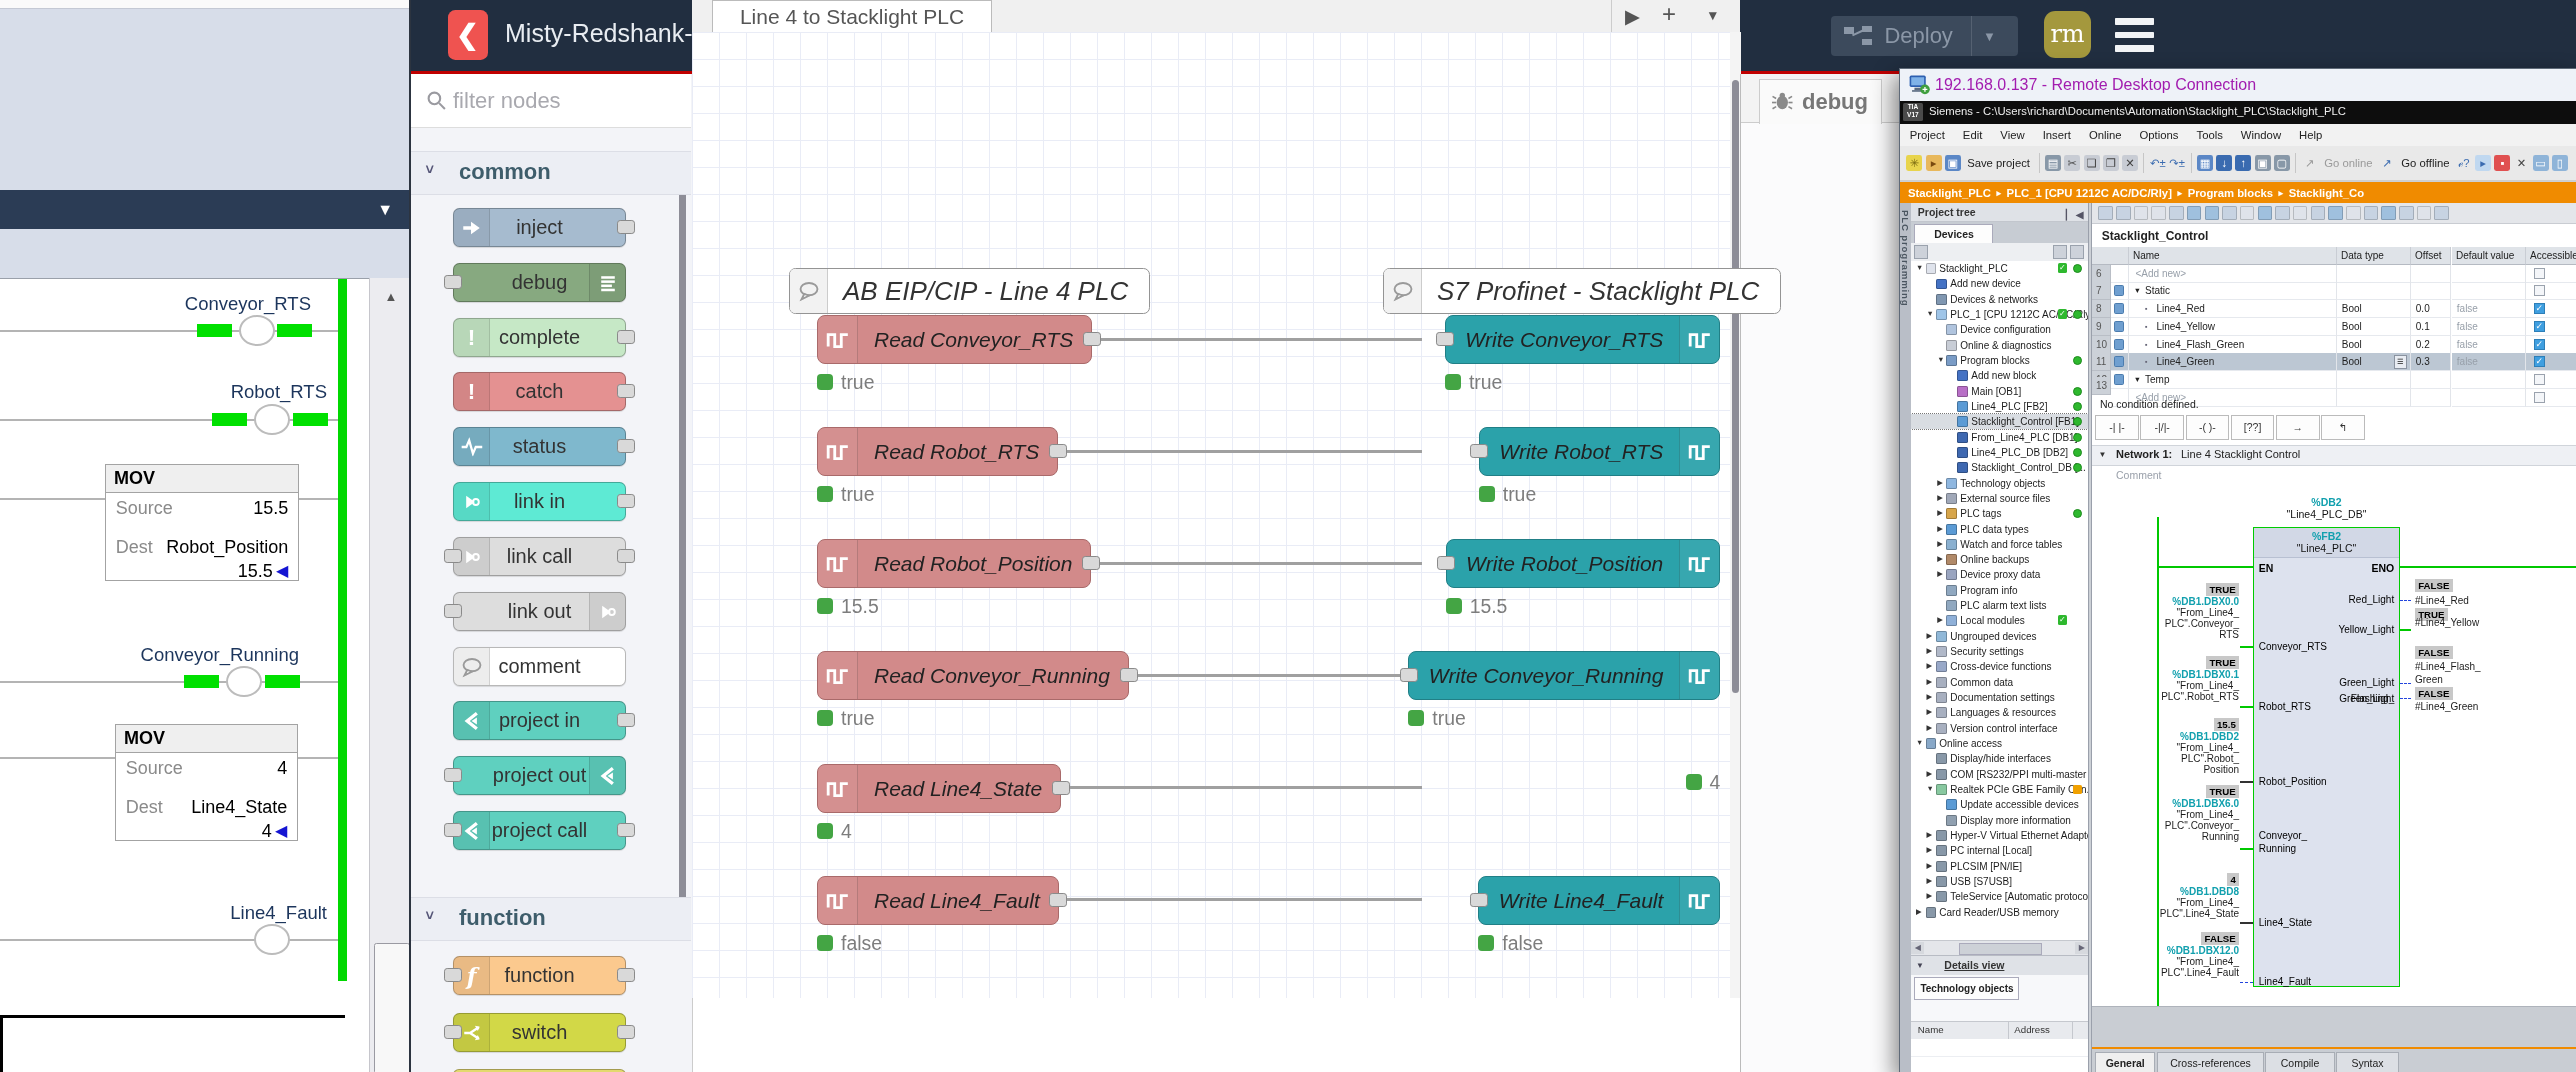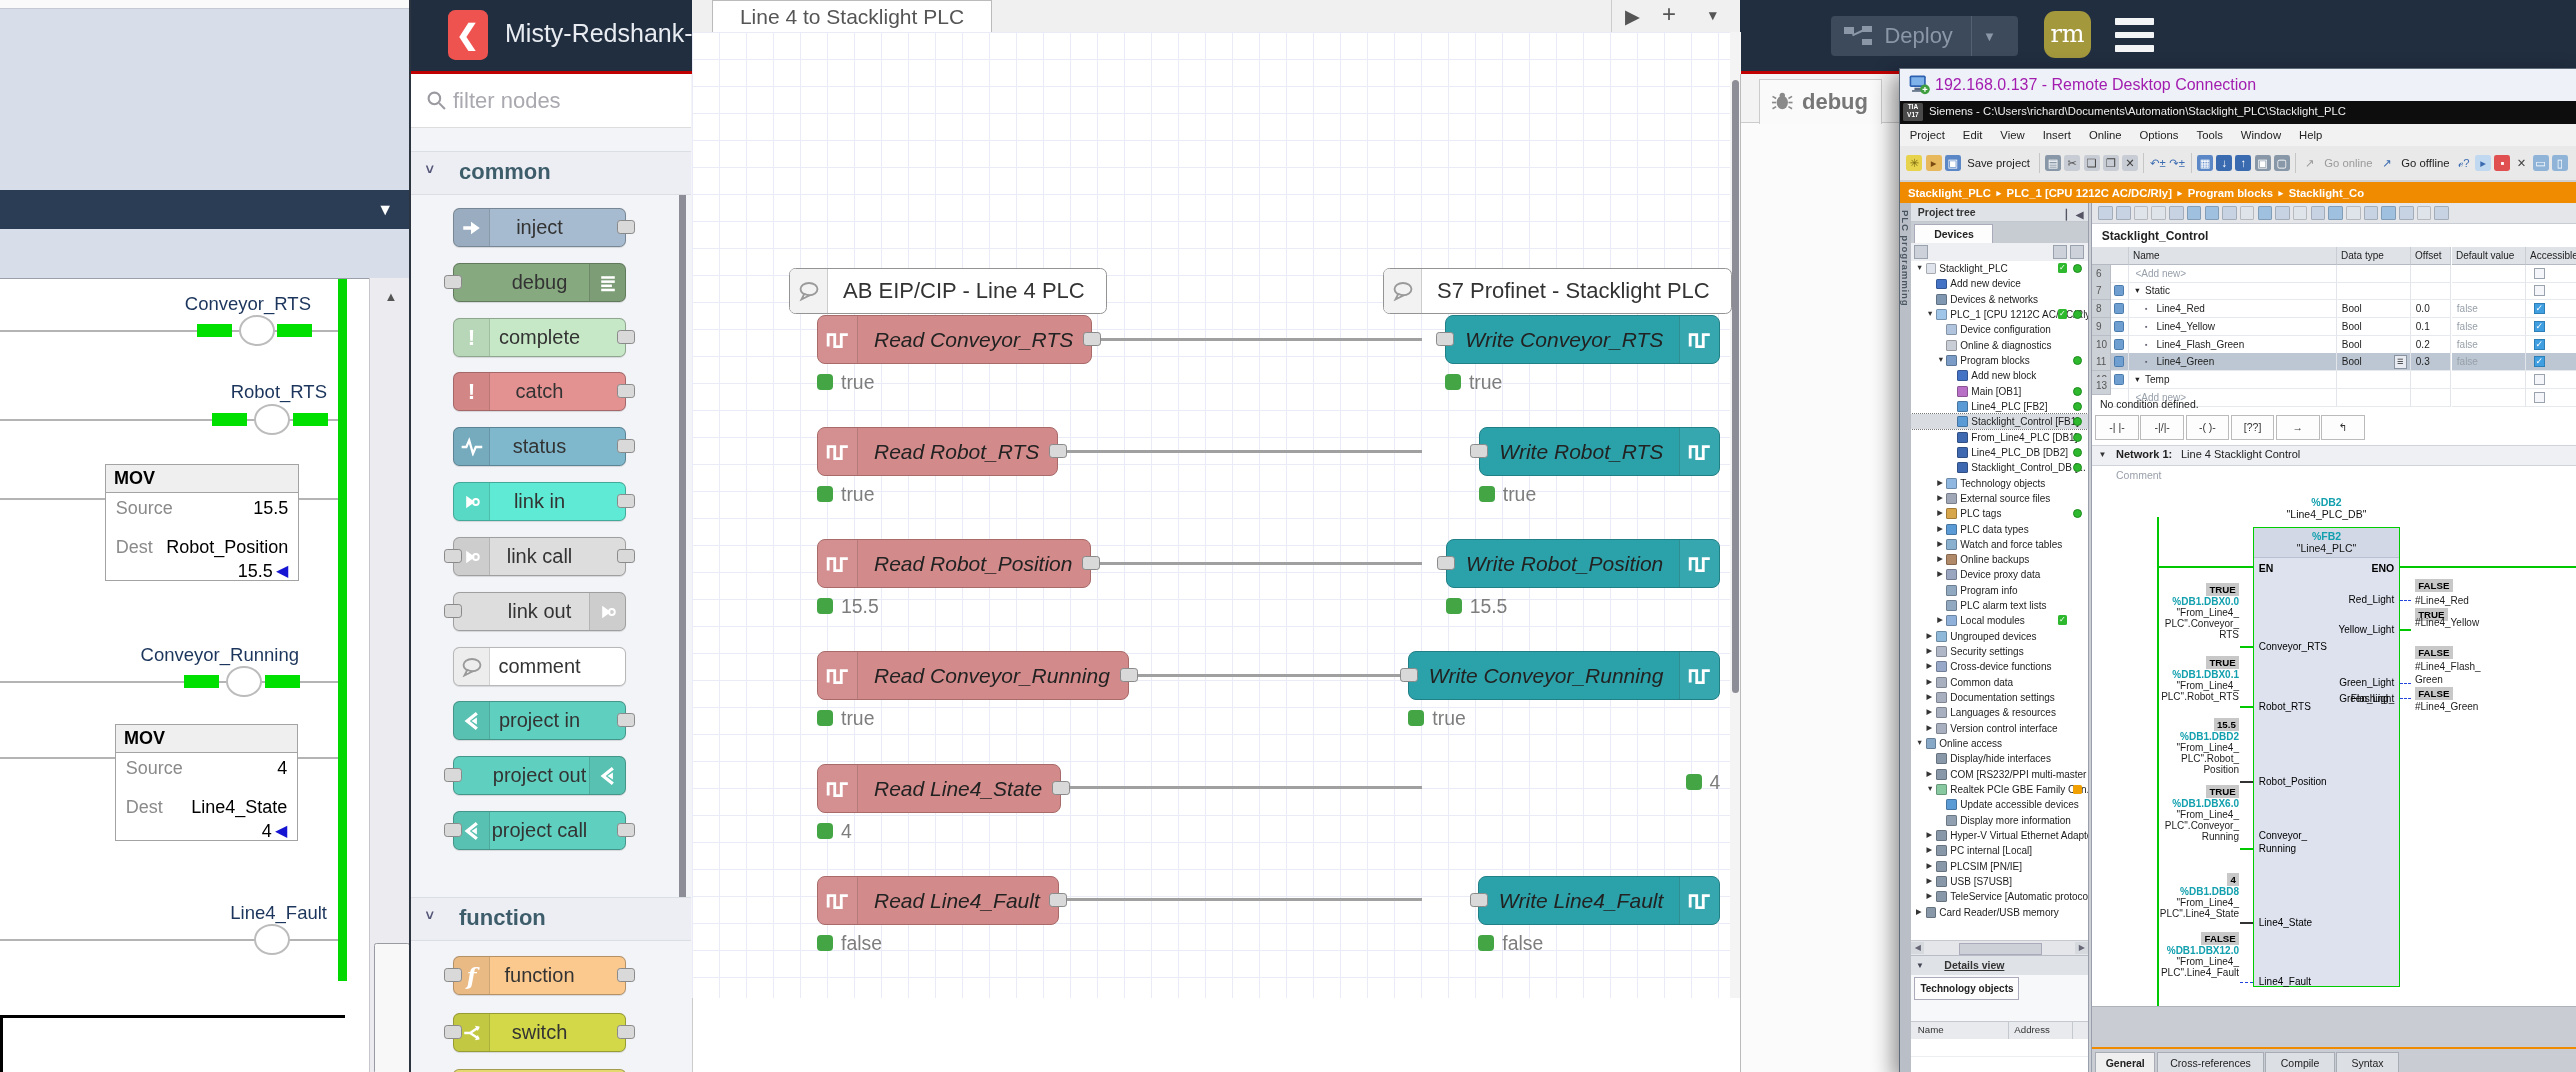--- a/index.html
+++ b/index.html
@@ -87,21 +87,21 @@
   .fnode.write .fistrip{right:0;border-left:1.6px solid rgba(0,0,0,.15);background:rgba(255,255,255,.06);border-radius:0 6.5px 6.5px 0;}
   .fnode .fistrip svg{position:absolute;left:50%;top:50%;transform:translate(-50%,-50%);}
   .fwire{position:absolute;height:3.2px;background:#a0a0a0;z-index:0;}
   .fnode{z-index:2;}
   .fstatus{position:absolute;display:flex;align-items:center;z-index:1;}
   .fstatus .sdot{width:16px;height:16px;border-radius:4px;background:#44a544;margin-right:8px;}
   .fstatus .stext{font-size:19.4px;color:#7d7d7d;}
   .cnode{position:absolute;height:44px;background:#fff;border:1.6px solid #949494;border-radius:6.5px;display:flex;align-items:center;z-index:2;}
   .cnode .cistrip{position:absolute;left:0;top:0;width:37px;height:100%;background:#f2f2f2;border-right:0.8px solid #ccc;border-radius:4.8px 0 0 4.8px;}
   .cnode .cistrip svg{position:absolute;left:50%;top:50%;transform:translate(-50%,-50%);}
-  .cnode .clabel{margin-left:53px;margin-right:21px;font-size:22px;color:#333;white-space:nowrap;}
+  .cnode .clabel{margin-left:53px;margin-right:21px;font-size:26px;font-style:italic;color:#333;white-space:nowrap;}
 
   
   #nr-sidebar{left:1329px;top:74px;width:838px;height:998px;background:#fbfbfc;border-left:0.8px solid #bbb;}
   #nr-sb-tabbar{left:0;top:0;width:100%;height:48px;background:#f3f3f3;border-bottom:0.8px solid #ccc;}
   #nr-sb-tab{left:18px;top:4.8px;width:121px;height:44px;background:#fafafa;border:0.8px solid #ccc;border-bottom:none;color:#777;font-size:22px;font-weight:bold;}
   #nr-sb-tab .bicon{position:absolute;left:11.3px;top:11.3px;}
   #nr-sb-tab .blabel{position:absolute;left:42px;top:9.7px;}
 
   
   #rdp{left:1899px;top:68px;width:677px;height:1005px;background:#ccd0d6;border:0.8px solid #5f6a78;box-shadow:-6.5px 6.5px 21px rgba(0,0,0,.45);z-index:10;}

